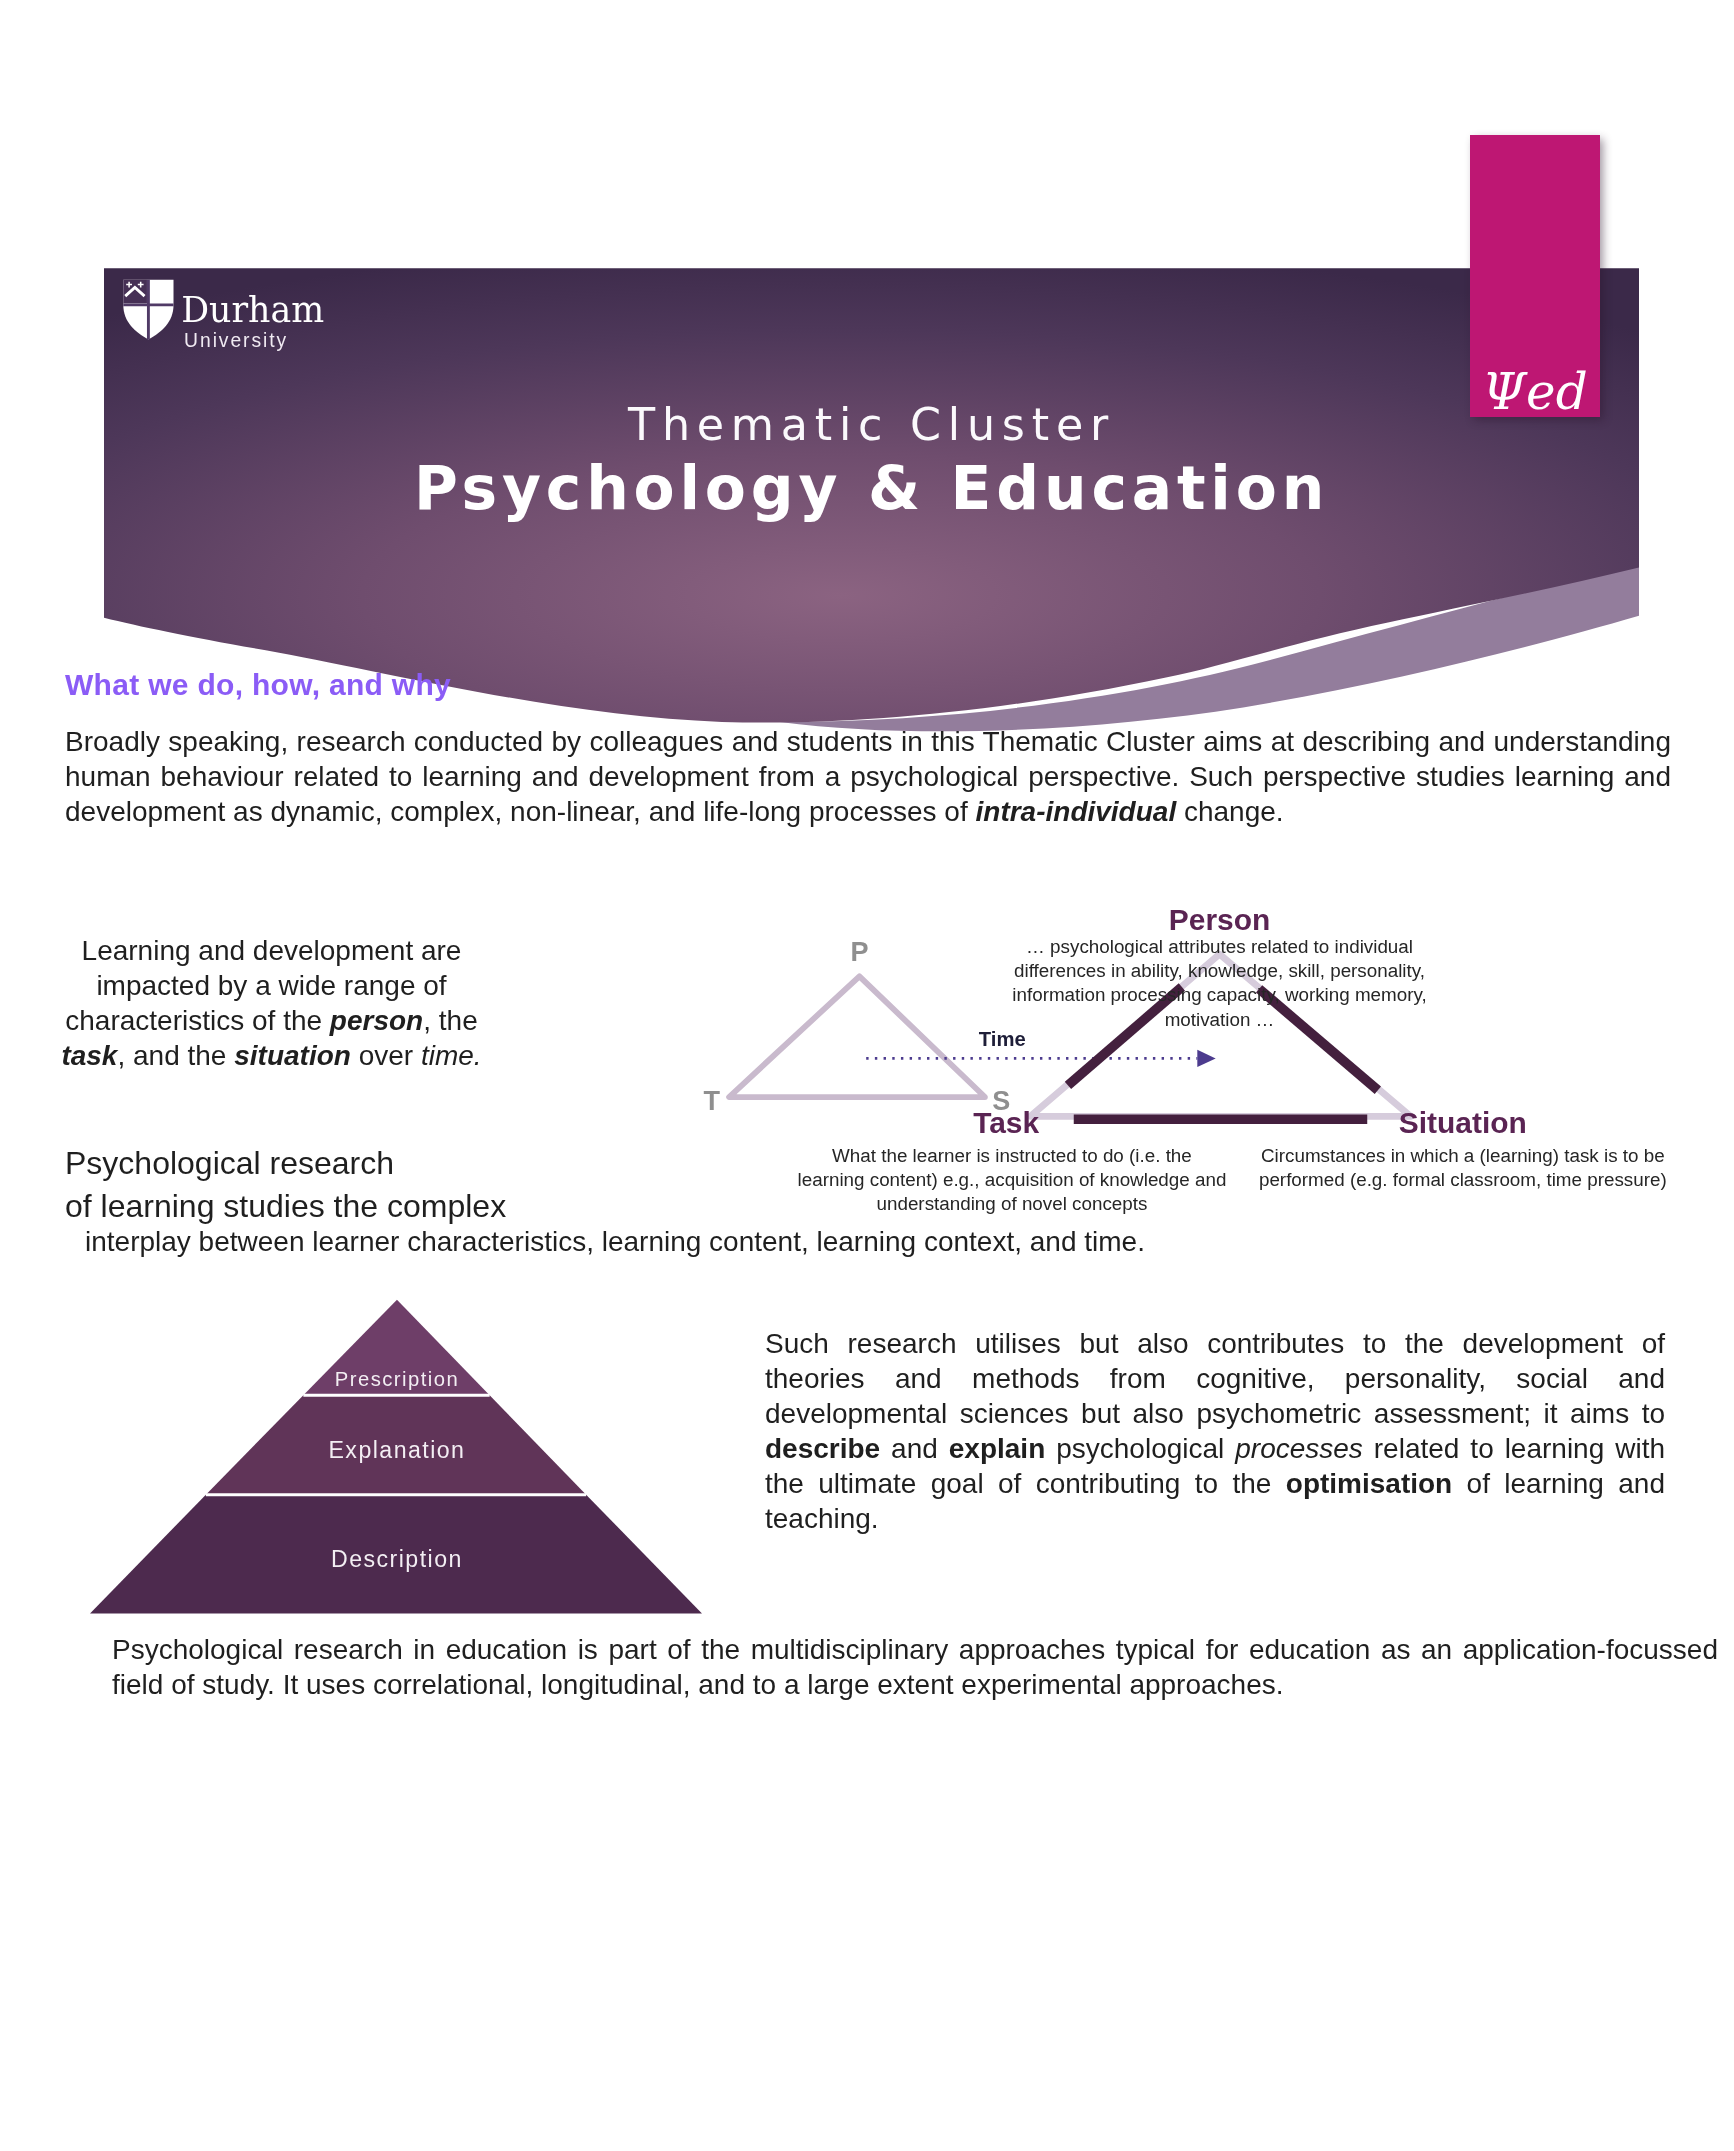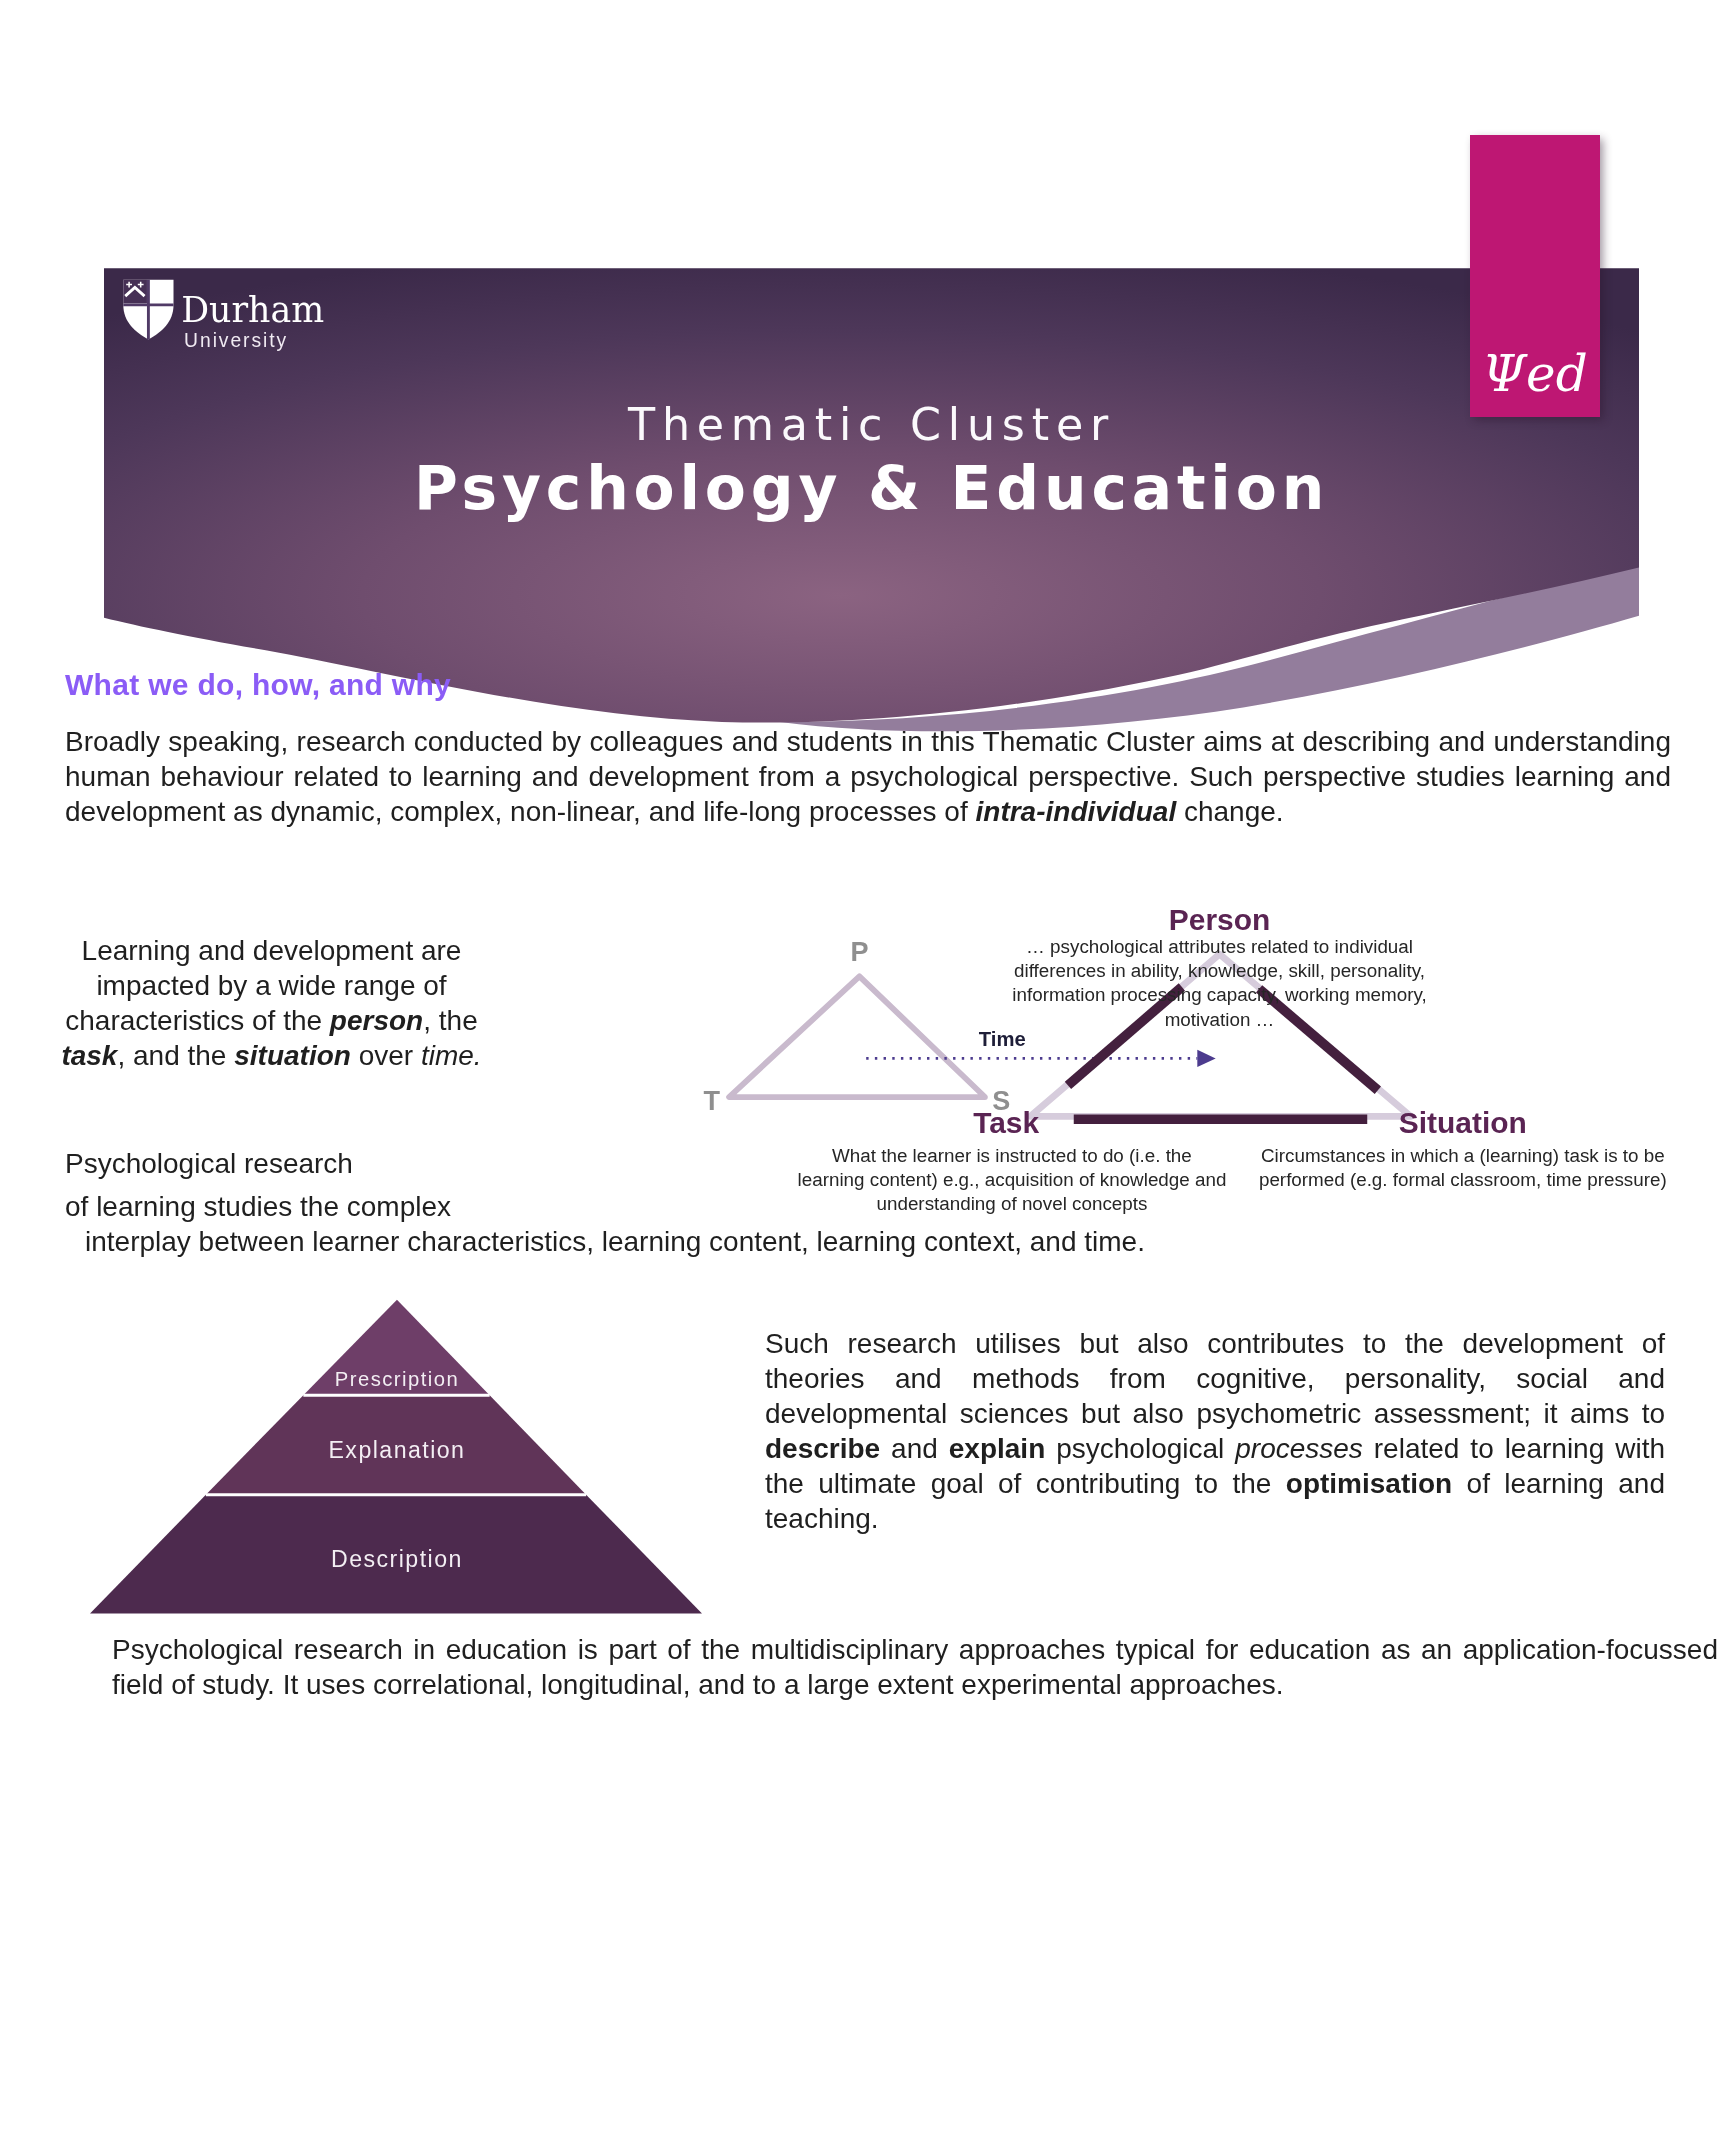--- a/index.html
+++ b/index.html
@@ -2,36 +2,36 @@
 <html><head>
 <meta charset="utf-8">
 <style>
   html,body{margin:0;padding:0;background:#ffffff;}
   .page{position:relative;width:1734px;height:2151px;background:#ffffff;
         font-family:"Liberation Sans",sans-serif;color:#1f1f1f;overflow:hidden;}
 
   
   .tab{position:absolute;left:1470px;top:135px;width:130px;height:282px;
        display:flex;align-items:flex-end;justify-content:center;
-       padding-bottom:18px;box-sizing:border-box;z-index:5;
+       padding-bottom:0;box-sizing:border-box;z-index:5;
        box-shadow:3.9px 3.9px 8.7px rgba(45,20,45,.45);}
   .tab-logo{font-family:"DejaVu Serif",serif;font-style:italic;
             font-size:50px;color:#ffffff;line-height:1;}
 
   .banner-svg{position:absolute;left:104px;top:268px;z-index:2;}
   .diagram-svg{position:absolute;left:676px;top:901px;z-index:1;}
   .pyramid-svg{position:absolute;left:82px;top:1292px;z-index:1;}
 
   .heading{position:absolute;left:65px;top:668px;z-index:3;
            font-size:30px;font-weight:bold;color:#8b5cf6;letter-spacing:0.3px;}
   .para{font-size:28px;line-height:35px;text-align:justify;color:#1f1f1f;z-index:3;}
   .para1{position:absolute;left:65px;top:724px;width:1606px;}
   .leftcol{position:absolute;left:52px;top:933px;width:439px;text-align:center;}
   .leftcol2{position:absolute;left:65px;top:1142px;width:695px;text-align:left;}
-  .leftcol2 .line{font-size:28px;line-height:43px;}
+  .leftcol2 .line{font-size:32px;line-height:43px;}
   .wideline{position:absolute;left:65px;top:1224px;width:1641px;text-align:left;margin-left:20px;}
   .rightcol{position:absolute;left:765px;top:1326px;width:900px;}
   .finalpara{position:absolute;left:65px;top:1632px;width:1606px;margin-left:47px;}
 </style>
 </head>
 <body>
 
 <div class="page">
 
   <div class="tab" style="background-color: rgb(190, 23, 115);">

